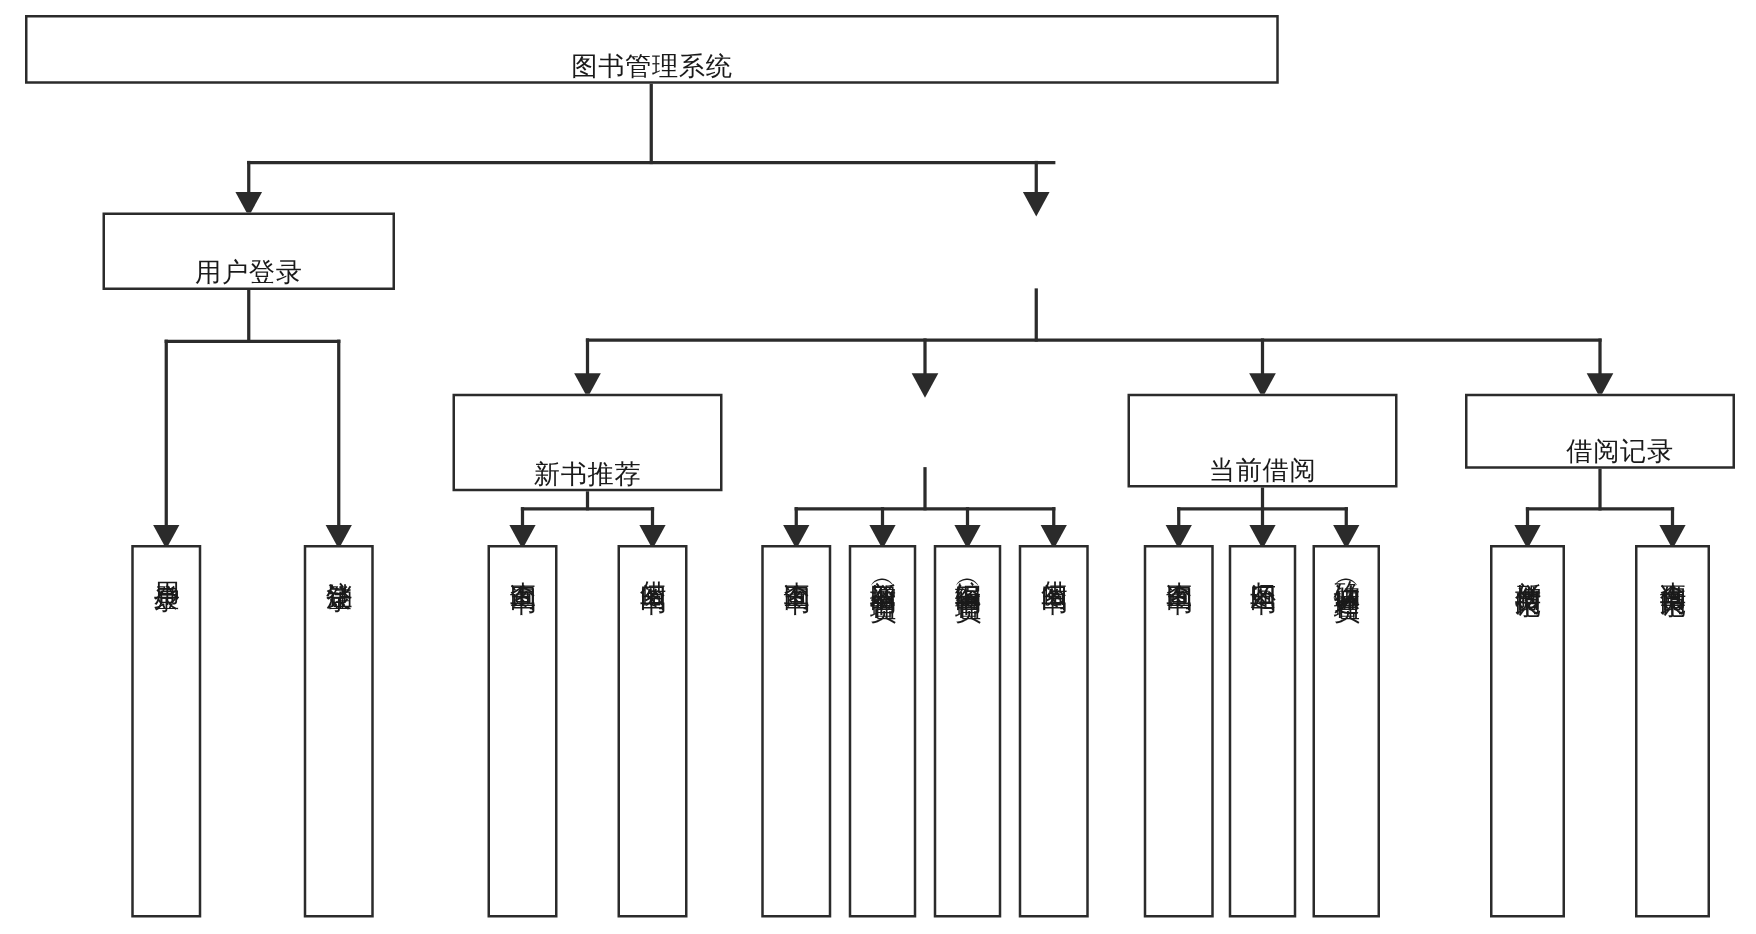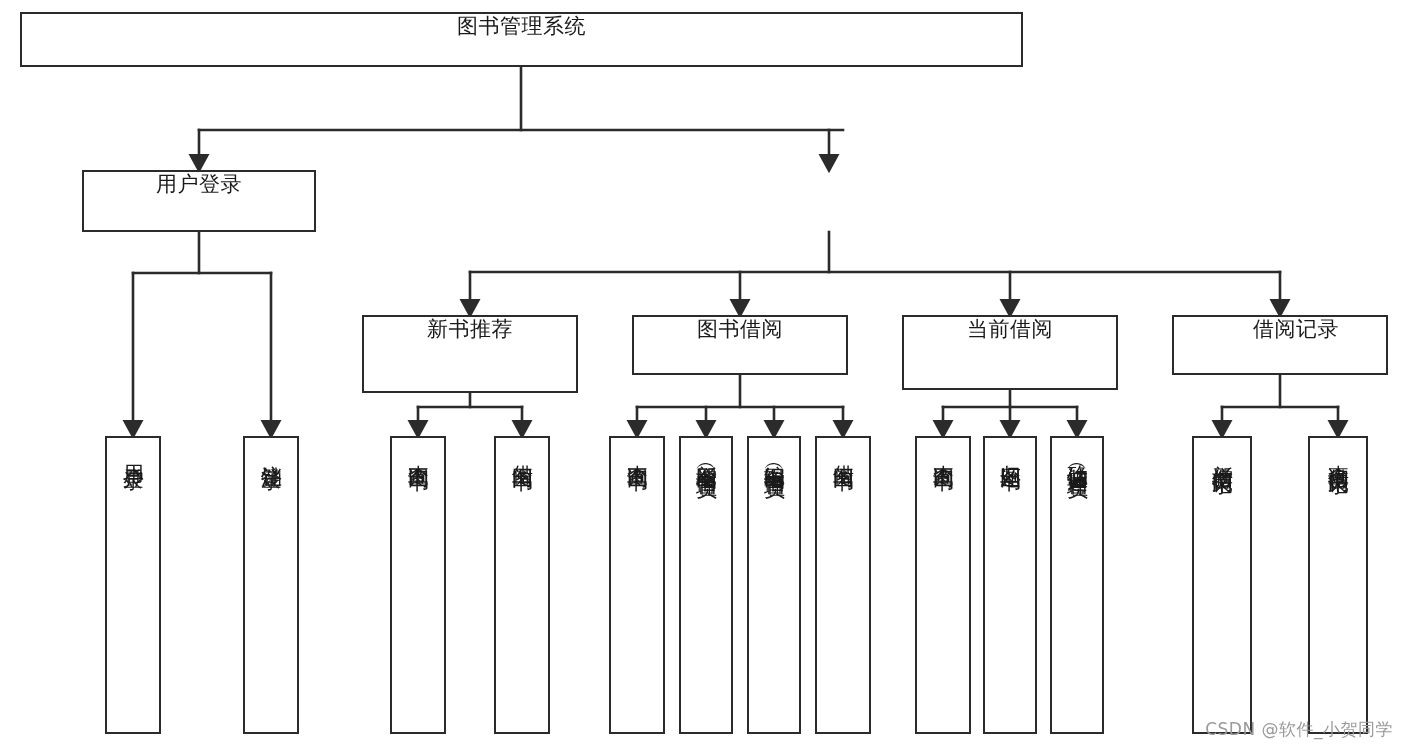--- a/index.html
+++ b/index.html
@@ -20,21 +20,21 @@
     top: 0;
     width: 1405px;
     height: 747px;
   }
   .node-box {
     position: absolute;
     box-sizing: border-box;
     background: #ffffff;
     border: 2px solid #2b2b2b;
     display: flex;
-    align-items: flex-start;
+    align-items: flex-end;
     justify-content: center;
   }
   .node-label {
     font-size: 21px;
     color: #1a1a1a;
     line-height: 1.15;
     white-space: nowrap;
     letter-spacing: 0.5px;
   }
   .node-box.leaf {
@@ -131,23 +131,20 @@
 
   <div class="node-box" style="left:82px; top:170px; width:234px; height:62px;">
     <span class="node-label">用户登录</span>
   </div>
 
 
   <div class="node-box" style="left:362px; top:315px; width:216px; height:78px;">
     <span class="node-label">新书推荐</span>
   </div>
 
-  <div class="node-box" style="left:632px; top:315px; width:216px; height:60px;">
-    <span class="node-label">图书借阅</span>
-  </div>
 
   <div class="node-box" style="left:902px; top:315px; width:216px; height:75px;">
     <span class="node-label">当前借阅</span>
   </div>
 
   <div class="node-box" style="left:1172px; top:315px; width:216px; height:60px;padding-left:32px;">
     <span class="node-label">借阅记录</span>
   </div>
 
   <div class="node-box leaf" style="left:105px; top:436px; width:56px; height:298px;">
@@ -195,15 +192,14 @@
   </div>
 
   <div class="node-box leaf" style="left:1192px; top:436px; width:60px; height:298px;">
     <span class="node-label">新增借阅记录</span>
   </div>
 
   <div class="node-box leaf" style="left:1308px; top:436px; width:60px; height:298px;">
     <span class="node-label">查询借阅记录</span>
   </div>
 
-  <div class="watermark">CSDN @软件_小贺同学</div>
 
 </div>
 
 </body></html>

